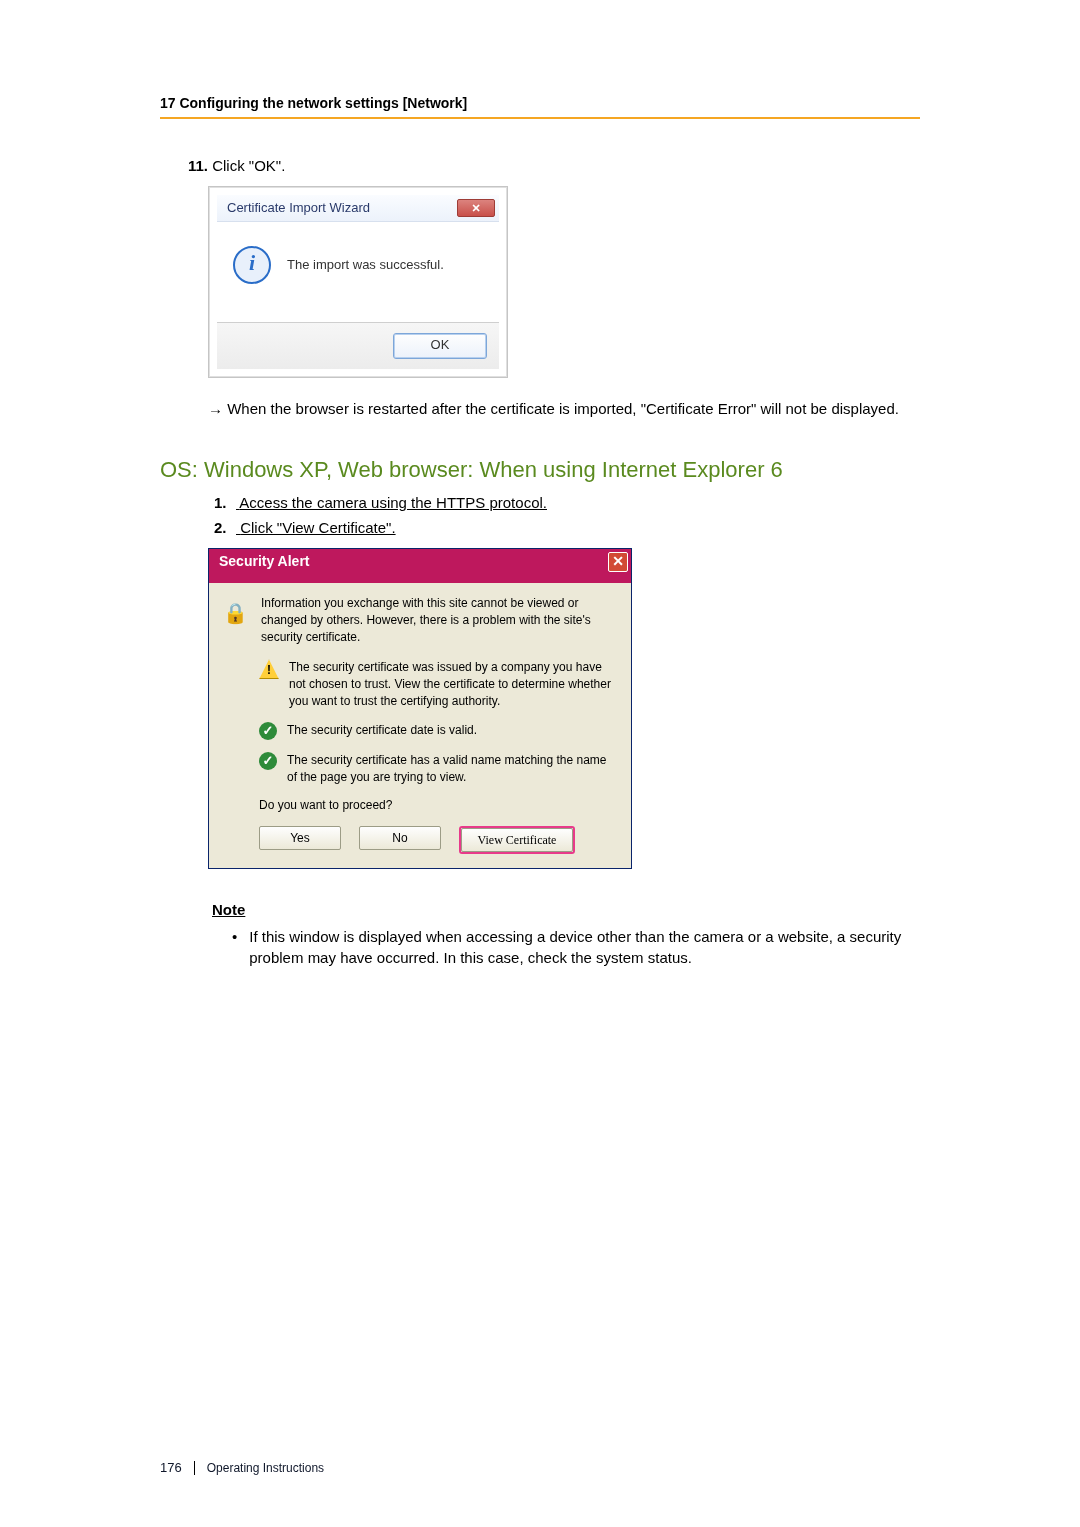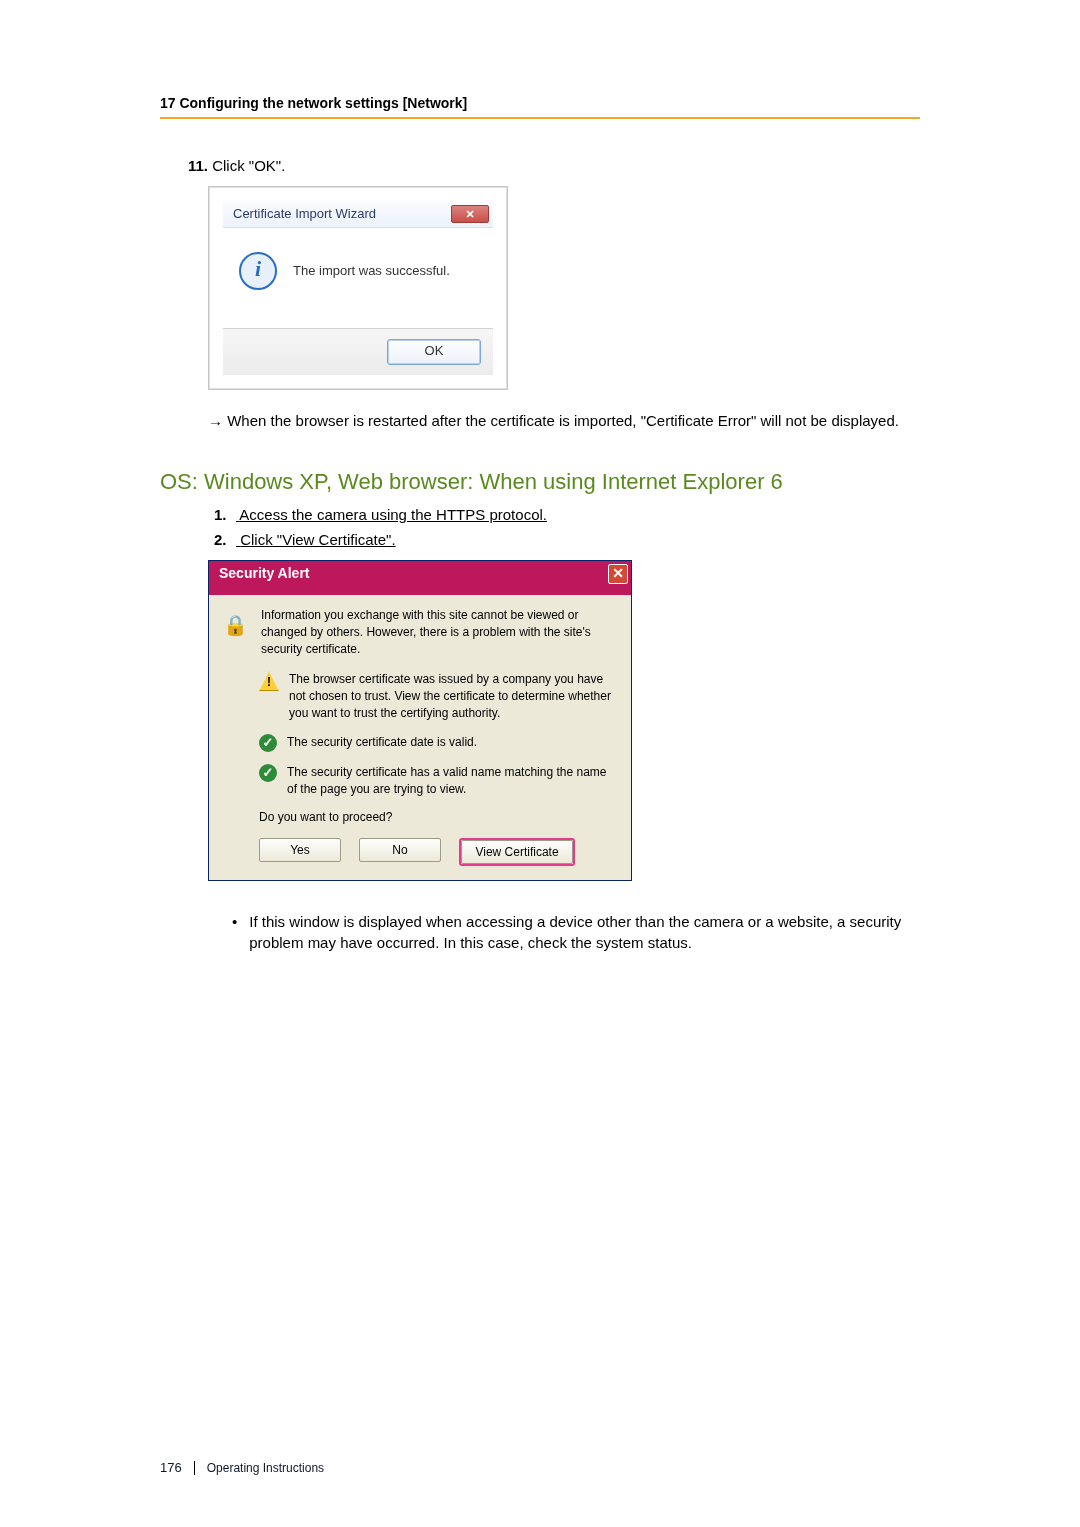--- a/index.html
+++ b/index.html
@@ -35,21 +35,21 @@
   }
 
   
   .dlg1 {
     margin-top: 10px;
     margin-left: 48px;
     width: 300px;
     border: 1px solid #c5c5c5;
     background: #fff;
     box-sizing: border-box;
-    padding: 14px;
+    padding: 8px;
     box-shadow: 0 0 0 1px #e0e0e0 inset;
   }
   .dlg1-title {
     display: flex;
     justify-content: space-between;
     align-items: center;
     padding: 4px 4px 4px 10px;
     background: linear-gradient(#fafcff, #ecf2fb);
     font-size: 13px;
     color: #2a3a6a;
@@ -242,20 +242,21 @@
     text-align: center;
     font-size: 12px;
     line-height: 22px;
     border: 1px solid #9c9c86;
     background: linear-gradient(#fefefe, #ece9d8);
     border-radius: 2px;
     box-sizing: border-box;
   }
   .xp-btn.wide {
     min-width: 112px;
+    font-family: Liberation Serif, serif;
   }
   .highlight-box {
     border: 2px solid #e83a8a;
     border-radius: 3px;
     padding: 0;
   }
 
   .note-block {
     margin-top: 30px;
     margin-left: 52px;
@@ -342,21 +343,21 @@
         <span>Security Alert</span>
         <div class="dlg2-close">✕</div>
       </div>
       <div class="dlg2-body">
         <div class="dlg2-row">
           <div class="lock-icon"></div>
           <div class="dlg2-text">Information you exchange with this site cannot be viewed or changed by others. However, there is a problem with the site's security certificate.</div>
         </div>
         <div class="dlg2-row sub">
           <div class="warn-icon">!</div>
-          <div class="dlg2-text">The browser certificate was issued by a company you have not chosen to trust. View the certificate to determine whether you want to trust the certifying authority.</div>
+          <div class="dlg2-text">The security certificate was issued by a company you have not chosen to trust. View the certificate to determine whether you want to trust the certifying authority.</div>
         </div>
         <div class="dlg2-row sub">
           <div class="check-icon">✓</div>
           <div class="dlg2-text">The security certificate date is valid.</div>
         </div>
         <div class="dlg2-row sub">
           <div class="check-icon">✓</div>
           <div class="dlg2-text">The security certificate has a valid name matching the name of the page you are trying to view.</div>
         </div>
         <div class="dlg2-q">Do you want to proceed?</div>
@@ -364,20 +365,21 @@
           <div class="xp-btn">Yes</div>
           <div class="xp-btn">No</div>
           <div class="highlight-box">
             <div class="xp-btn wide">View Certificate</div>
           </div>
         </div>
       </div>
     </div>
 
     <div class="note-block">
+      <div class="note-heading">Note</div>
       <div class="note-bullet">
         <span class="bullet">•</span>
         <span>If this window is displayed when accessing a device other than the camera or a website, a security problem may have occurred. In this case, check the system status.</span>
       </div>
     </div>
   </div>
 
   <div class="footer">
     <span class="pg">176</span>
     <div class="footer-sep"></div>

